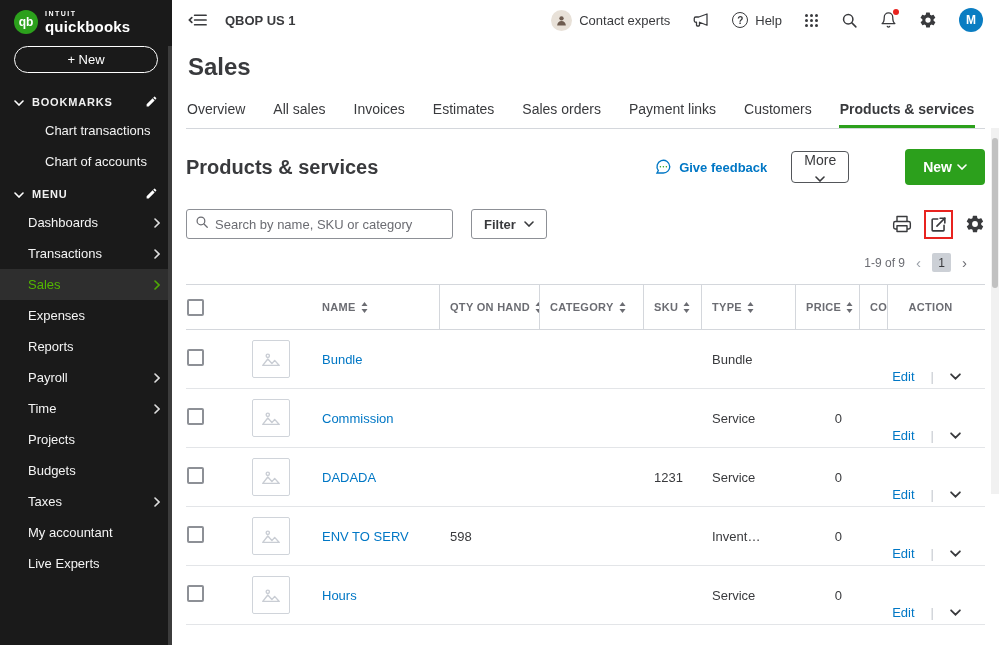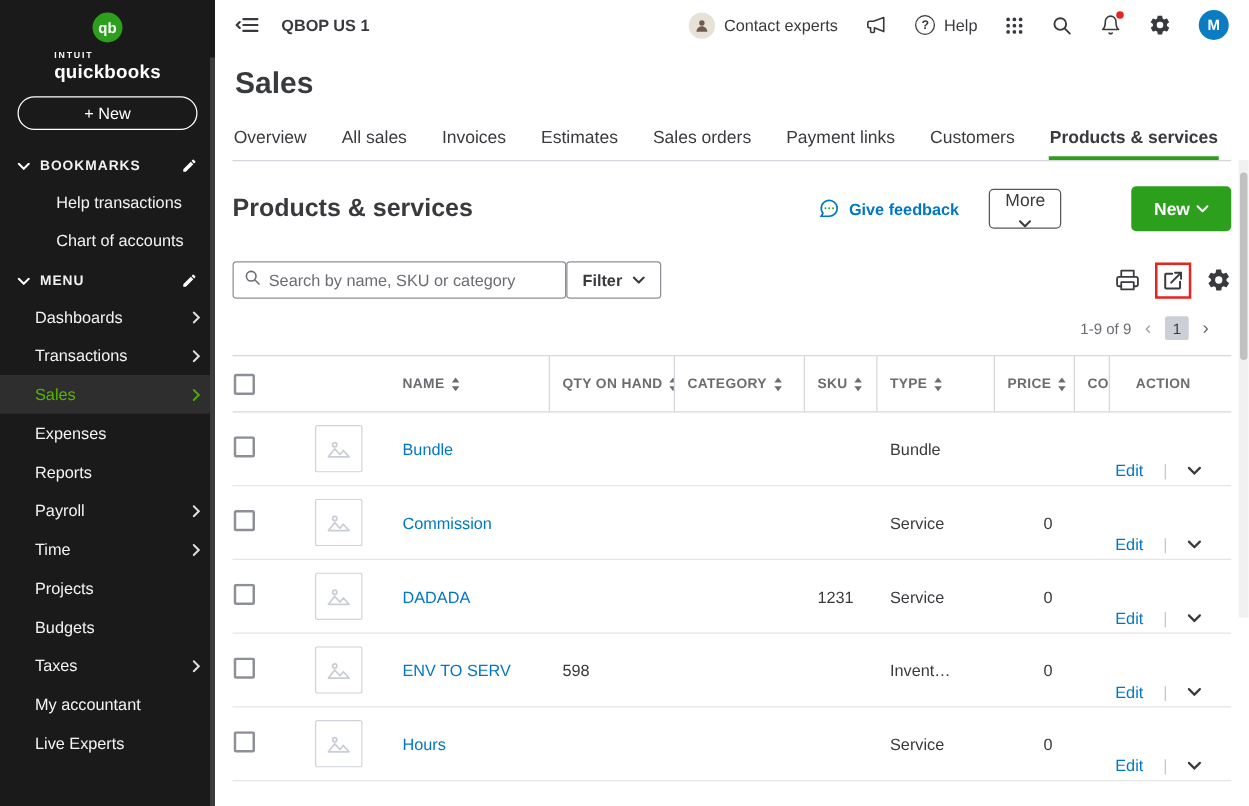--- a/index.html
+++ b/index.html
@@ -6,21 +6,21 @@
     --green:#2ca01c; --side-green:#53b700; --blue:#0077c5; --dark:#393a3d;
     --gray:#6b6c72; --border:#d4d7dc; --row-border:#e3e5e8; --red:#e8231f;
   }
   *{box-sizing:border-box; margin:0; padding:0;}
   body{width:999px;height:645px;overflow:hidden;font-family:"Liberation Sans",sans-serif;color:var(--dark);background:#fff;}
   .app{position:relative;width:999px;height:645px;}
 
   
   .sidebar{position:absolute;left:0;top:0;width:172px;height:645px;background:#1a1a1a;color:#fff;overflow:hidden;}
   .sidebar-strip{position:absolute;right:0;top:46px;bottom:0;width:4px;background:#3c3c3c;}
-  .logo{display:flex;align-items:center;gap:7px;padding:10px 14px 4px;flex-direction:column;}
+  .logo{display:flex;align-items:center;gap:7px;padding:10px 14px 4px;}
   .logo-badge{width:24px;height:24px;border-radius:50%;background:var(--green);color:#fff;font-weight:bold;font-size:12px;display:flex;align-items:center;justify-content:center;}
   .logo-text{line-height:1;}
   .logo-text .intuit{font-size:7px;letter-spacing:1.5px;font-weight:bold;display:block;}
   .logo-text .qb{font-size:15px;font-weight:bold;letter-spacing:.2px;display:block;margin-top:2px;}
   .new-btn{margin:8px 14px 12px;height:27px;border:1px solid #fff;border-radius:14px;display:flex;align-items:center;justify-content:center;font-size:13px;color:#fff;cursor:pointer;}
   .section-header{display:flex;align-items:center;gap:8px;padding:10px 14px 7px;font-size:11px;font-weight:bold;letter-spacing:.8px;color:#f1f1f1;}
   .section-header .pencil{margin-left:auto;display:flex;}
   .side-item{height:31px;display:flex;align-items:center;font-size:13px;color:#f4f4f4;padding:0 12px 0 28px;cursor:pointer;}
   .bm-item{padding-left:24px;gap:7px;}
   .bm-icon{width:14px;display:flex;visibility:hidden;}
@@ -54,21 +54,21 @@
   .content-heading{font-size:20px;font-weight:bold;}
   .head-right{margin-left:auto;display:flex;align-items:center;gap:24px;}
   .feedback{display:flex;align-items:center;gap:7px;color:var(--blue);font-size:13px;font-weight:bold;cursor:pointer;}
   .btn-more{height:32px;padding:0 12px;border:1px solid #53565a;border-radius:4px;background:#fff;display:flex;align-items:center;gap:8px;font-size:14px;color:var(--dark);cursor:pointer;flex-direction:column;}
   .btn-new{height:36px;padding:0 18px;border:none;border-radius:4px;background:var(--green);color:#fff;display:flex;align-items:center;gap:5px;font-size:14px;font-weight:bold;cursor:pointer;margin-left:32px;}
 
   .toolbar{display:flex;align-items:center;margin-top:24px;}
   .search-box{width:267px;height:30px;border:1px solid #8d9096;border-radius:3px;display:flex;align-items:center;padding:0 8px;gap:6px;background:#fff;}
   .search-box input{border:none;outline:none;flex:1;font-size:13px;font-family:"Liberation Sans",sans-serif;color:var(--dark);}
   .search-box input::placeholder{color:#6b6c72;}
-  .btn-filter{margin-left:0;height:30px;padding:0 12px;border:1px solid #8d9096;border-radius:3px;background:#fff;display:flex;align-items:center;gap:8px;font-size:13px;font-weight:bold;color:var(--dark);cursor:pointer;}
+  .btn-filter{margin-left:18px;height:30px;padding:0 12px;border:1px solid #8d9096;border-radius:3px;background:#fff;display:flex;align-items:center;gap:8px;font-size:13px;font-weight:bold;color:var(--dark);cursor:pointer;}
   .tool-icons{margin-left:auto;display:flex;align-items:center;gap:12px;}
   .tool-icon{display:flex;cursor:pointer;}
   .annotation{display:inline-flex;align-items:center;justify-content:center;border:2px solid var(--red);padding:3px;}
 
   .pagination{display:flex;justify-content:flex-end;align-items:center;gap:11px;margin-top:14px;padding-right:18px;font-size:12px;color:var(--gray);}
   .pg-arrow{font-size:15px;color:#9aa0a8;cursor:pointer;line-height:1;}
   .pg-next{color:var(--gray);}
   .pg-current{width:19px;height:19px;background:#ccd0d6;border-radius:2px;color:var(--dark);display:flex;align-items:center;justify-content:center;font-size:12px;cursor:pointer;}
 
   .grid-cols{display:grid;grid-template-columns:44px 82px 128px 100px 104px 58px 94px 64px 28px 97px;}
@@ -124,21 +124,21 @@
       </span>
     </div>
     <div>
 
         <div class="side-item bm-item">
           <span class="bm-icon">
             <svg width="12" height="14" viewBox="0 0 24 24" fill="none" stroke="#fff" stroke-width="2.4">
               <path d="M6 3h12v18l-6-5-6 5V3z"></path>
             </svg>
           </span>
-          <span>Help transactions</span>
+          <span>Chart transactions</span>
         </div>
 
         <div class="side-item bm-item">
           <span class="bm-icon">
             <svg width="12" height="14" viewBox="0 0 24 24" fill="none" stroke="#fff" stroke-width="2.4">
               <path d="M6 3h12v18l-6-5-6 5V3z"></path>
             </svg>
           </span>
           <span>Chart of accounts</span>
         </div>

